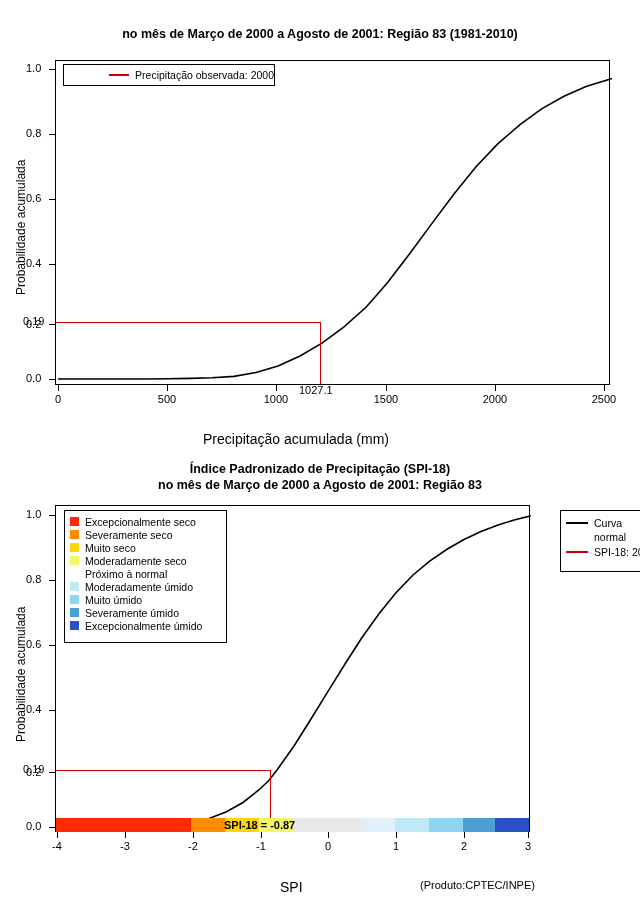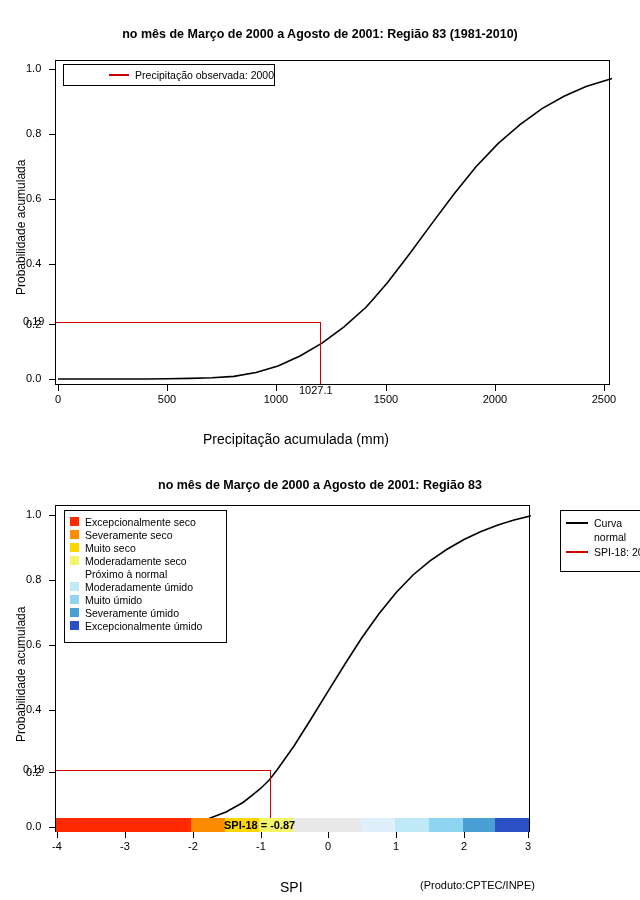--- a/index.html
+++ b/index.html
@@ -102,20 +102,21 @@
   <div class="vline" style="left:320px;top:322px;height:62px;"></div>
   <div class="valuelbl" style="left:299px;top:384px;">1027.1</div>
 
   <div class="legend" style="left:63px;top:64px;width:212px;height:22px;">
     <div class="legrow" style="height:20px;">
       <div class="legline"></div>
       <div class="legtxt">Precipitação observada: 2000</div>
     </div>
   </div>
 
+  <div class="ttl" style="top:461px;">Índice Padronizado de Precipitação (SPI-18)</div>
   <div class="ttl" style="top:477px;">no mês de Março de 2000 a Agosto de 2001: Região 83</div>
 
   <div class="frame" style="left:55px;top:505px;width:475px;height:327px;"></div>
 
   <div class="tick" style="left:26px;top:508px;">1.0</div>
   <div class="tick" style="left:26px;top:573px;">0.8</div>
   <div class="tick" style="left:26px;top:638px;">0.6</div>
   <div class="tick" style="left:26px;top:703px;">0.4</div>
   <div class="tick" style="left:26px;top:766px;">0.2</div>
   <div class="tick" style="left:23px;top:763px;">0.19</div>

